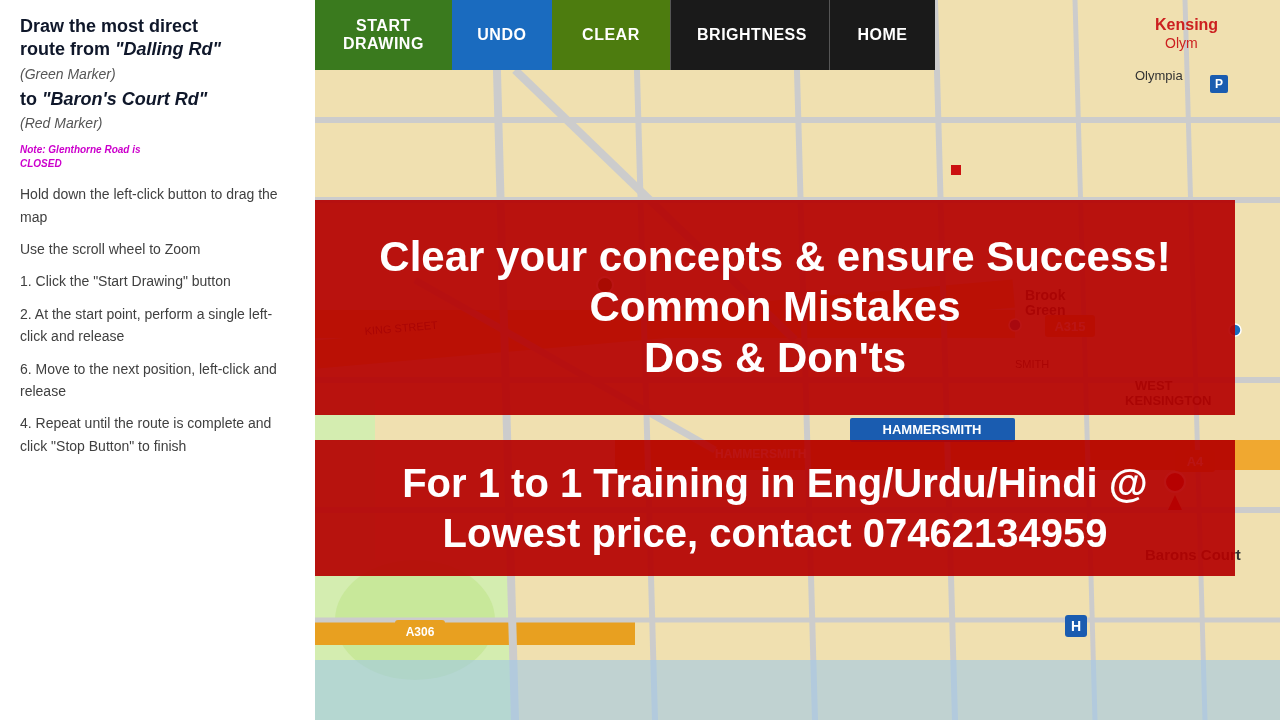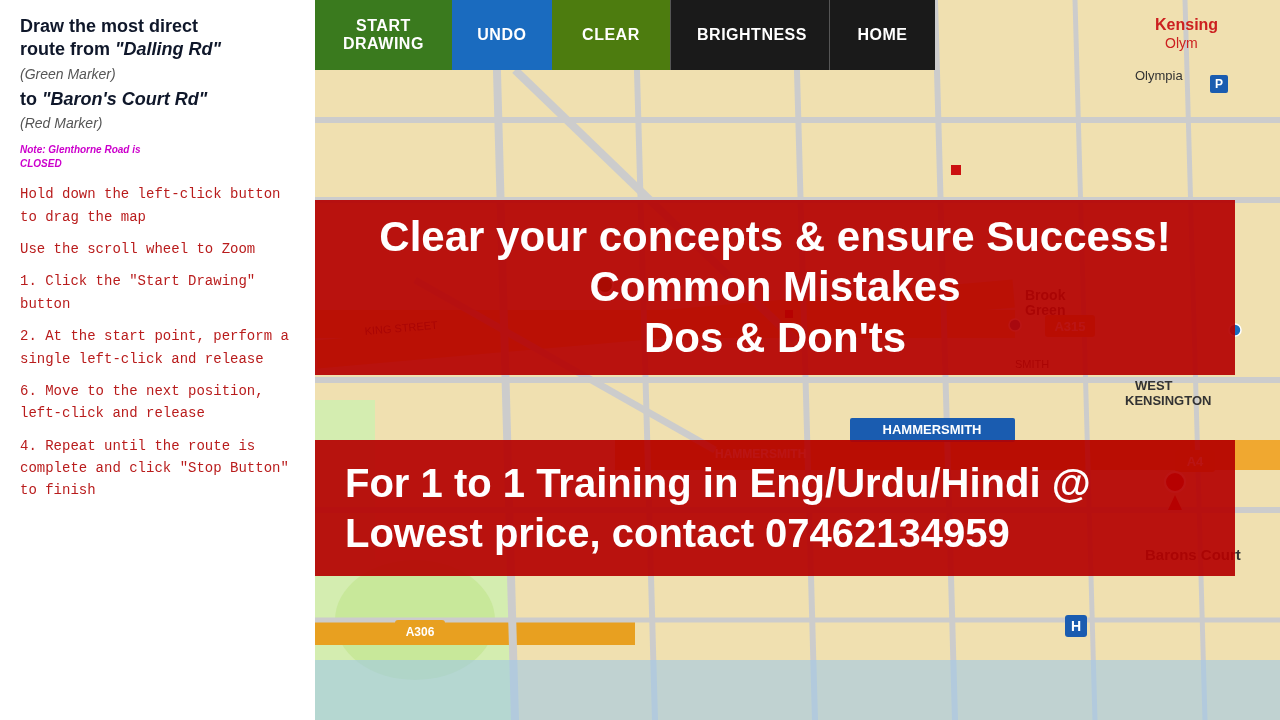--- a/index.html
+++ b/index.html
@@ -54,23 +54,22 @@
     .note-closed {
       color: #cc00cc;
       font-size: 10px;
       font-style: italic;
       margin: 12px 0 12px 0;
       font-weight: bold;
       line-height: 1.4;
     }
     .instructions-body {
       font-size: 14px;
-      color: #b91c1c;
+      color: #404040;
       line-height: 1.6;
-      font-family: Liberation Mono, monospace;
     }
     .instructions-body p {
       margin-bottom: 10px;
     }
 
     
     #toolbar {
       position: absolute;
       left: 315px;
       top: 0;
@@ -125,37 +124,38 @@
     
     #banner-top {
       position: absolute;
       left: 315px;
       top: 200px;
       width: 920px;
       background: rgba(180, 0, 0, 0.92);
       color: #fff;
       font-size: 42px;
       font-weight: bold;
-      padding: 12px 30px;
+      padding: 32px 30px;
       z-index: 30;
       text-align: center;
       line-height: 1.2;
     }
 
     #banner-bottom {
       position: absolute;
       left: 315px;
       top: 440px;
       width: 920px;
       background: rgba(180, 0, 0, 0.92);
       color: #fff;
       font-size: 40px;
       font-weight: bold;
       padding: 18px 30px;
       z-index: 30;
+      text-align: center;
       line-height: 1.25;
     }
 
     
     #map-svg {
       position: absolute;
       left: 0; top: 0;
       width: 100%; height: 100%;
     }
   </style>

